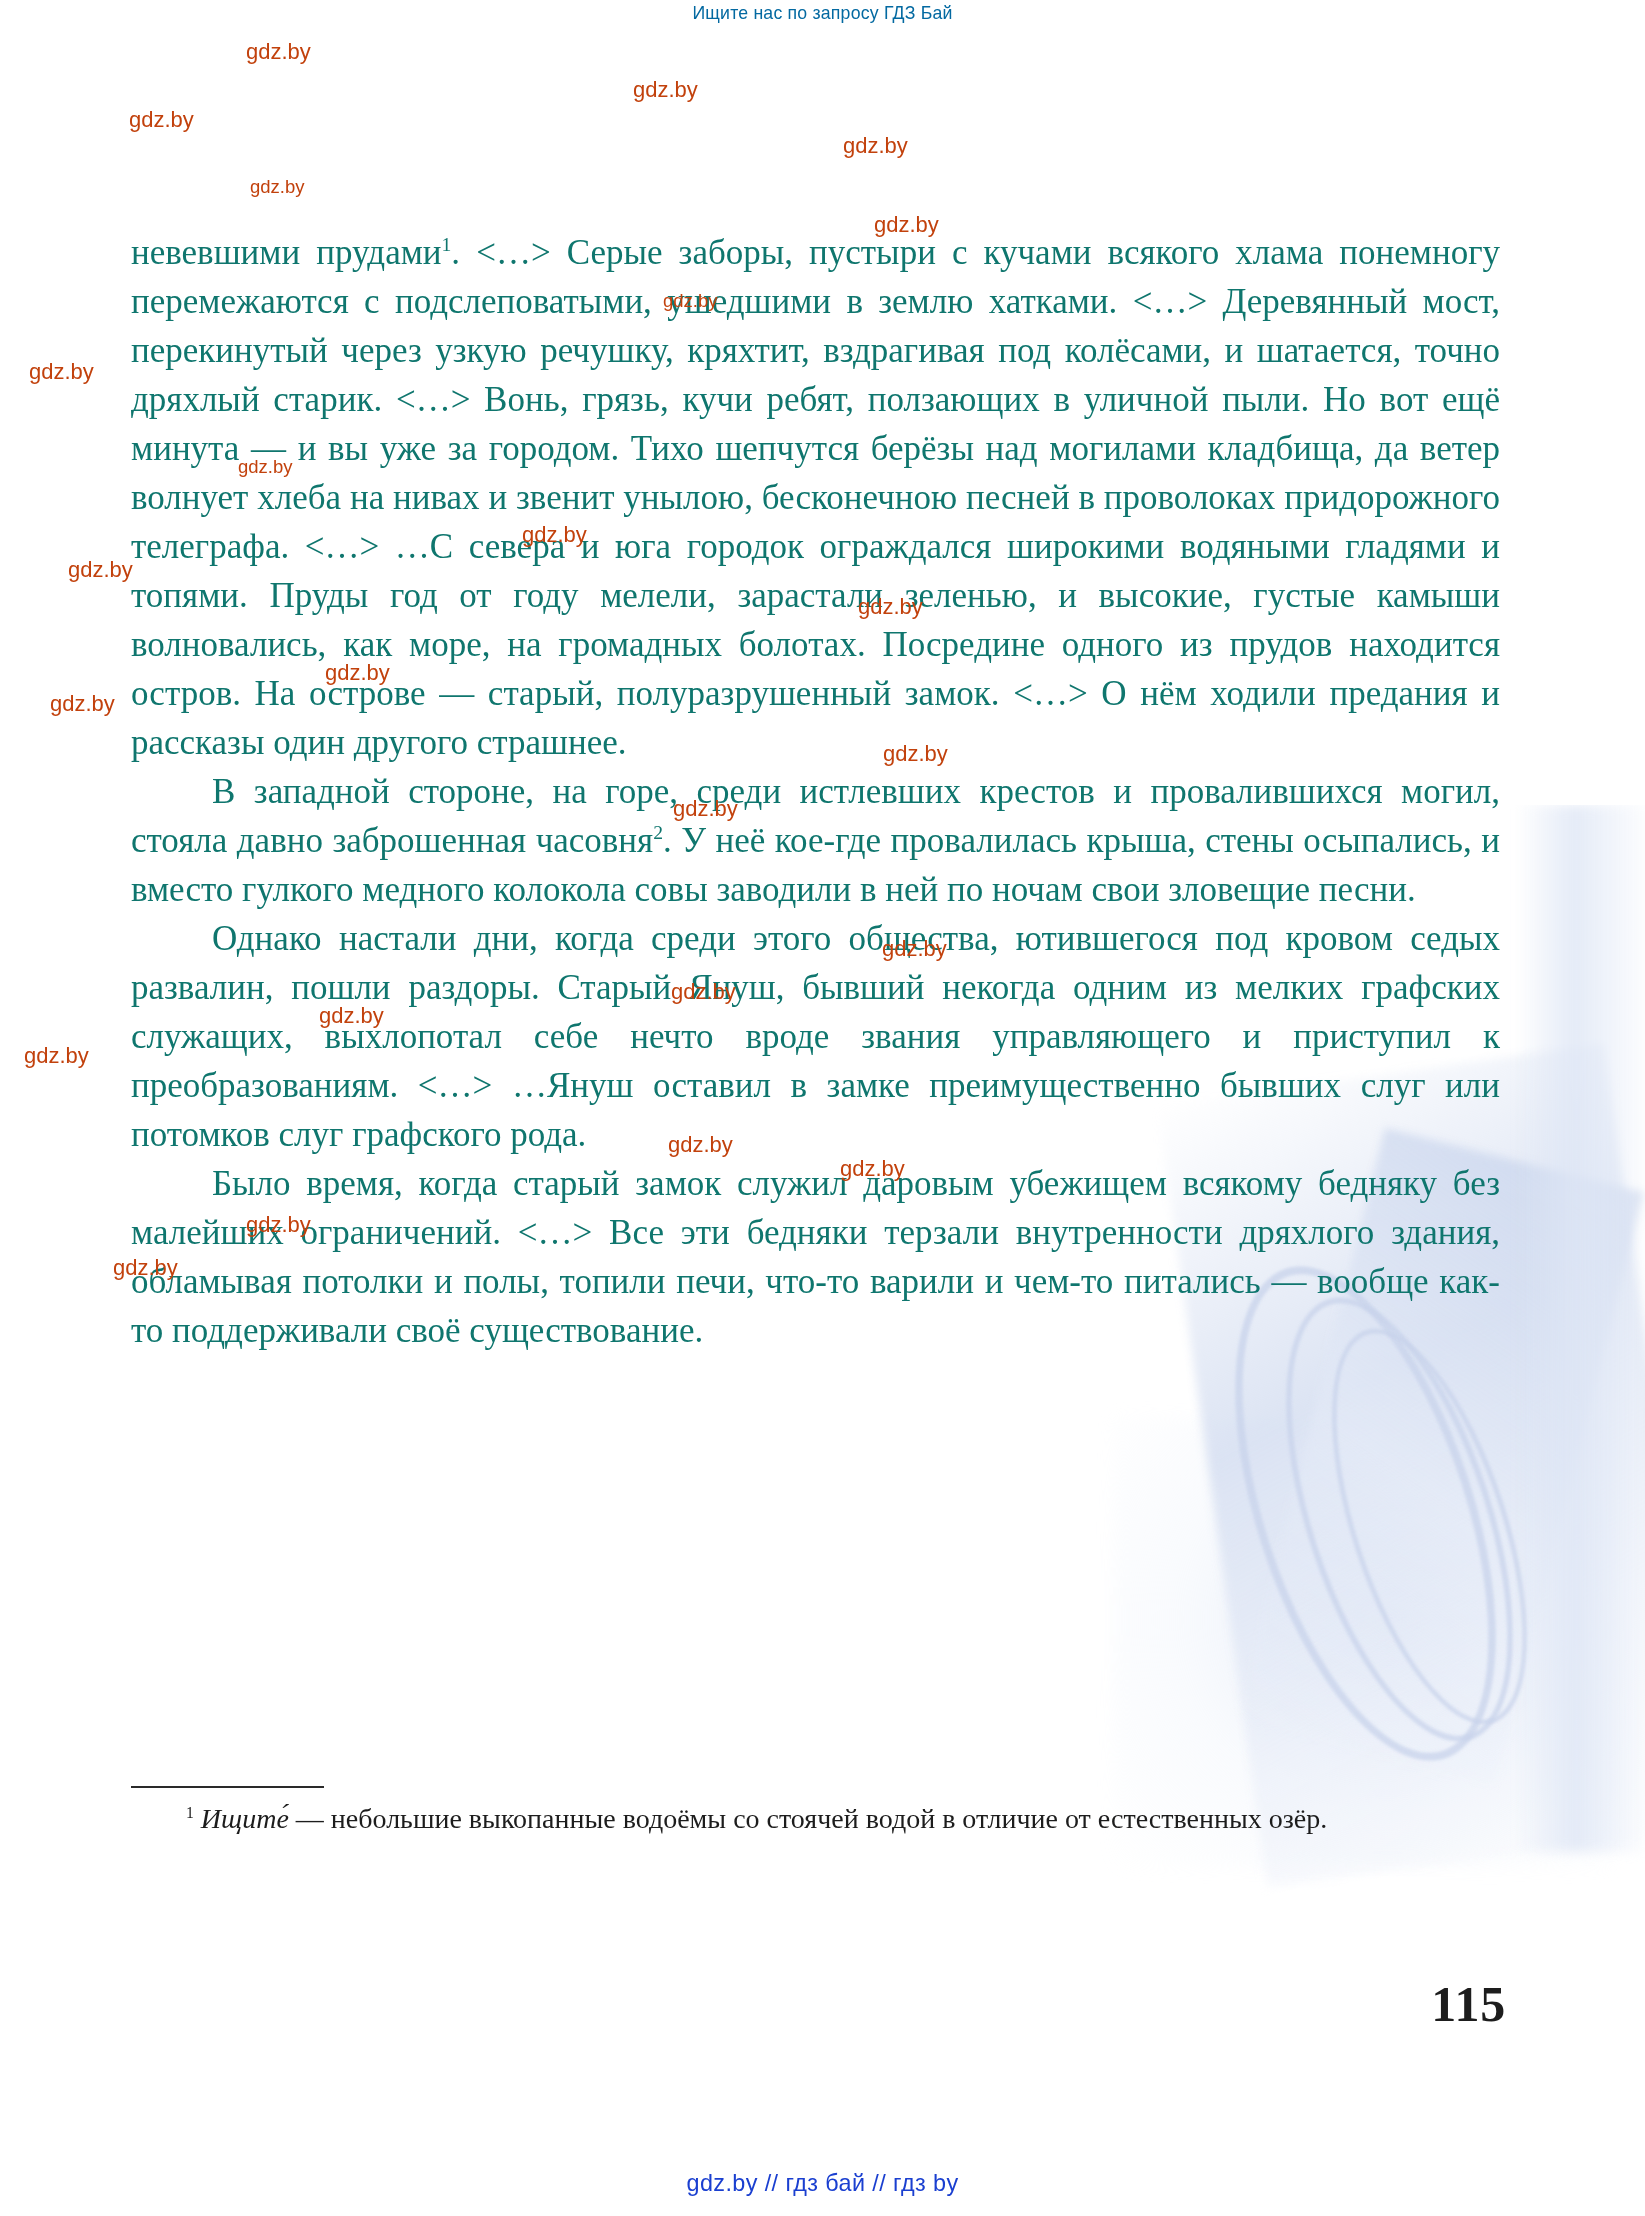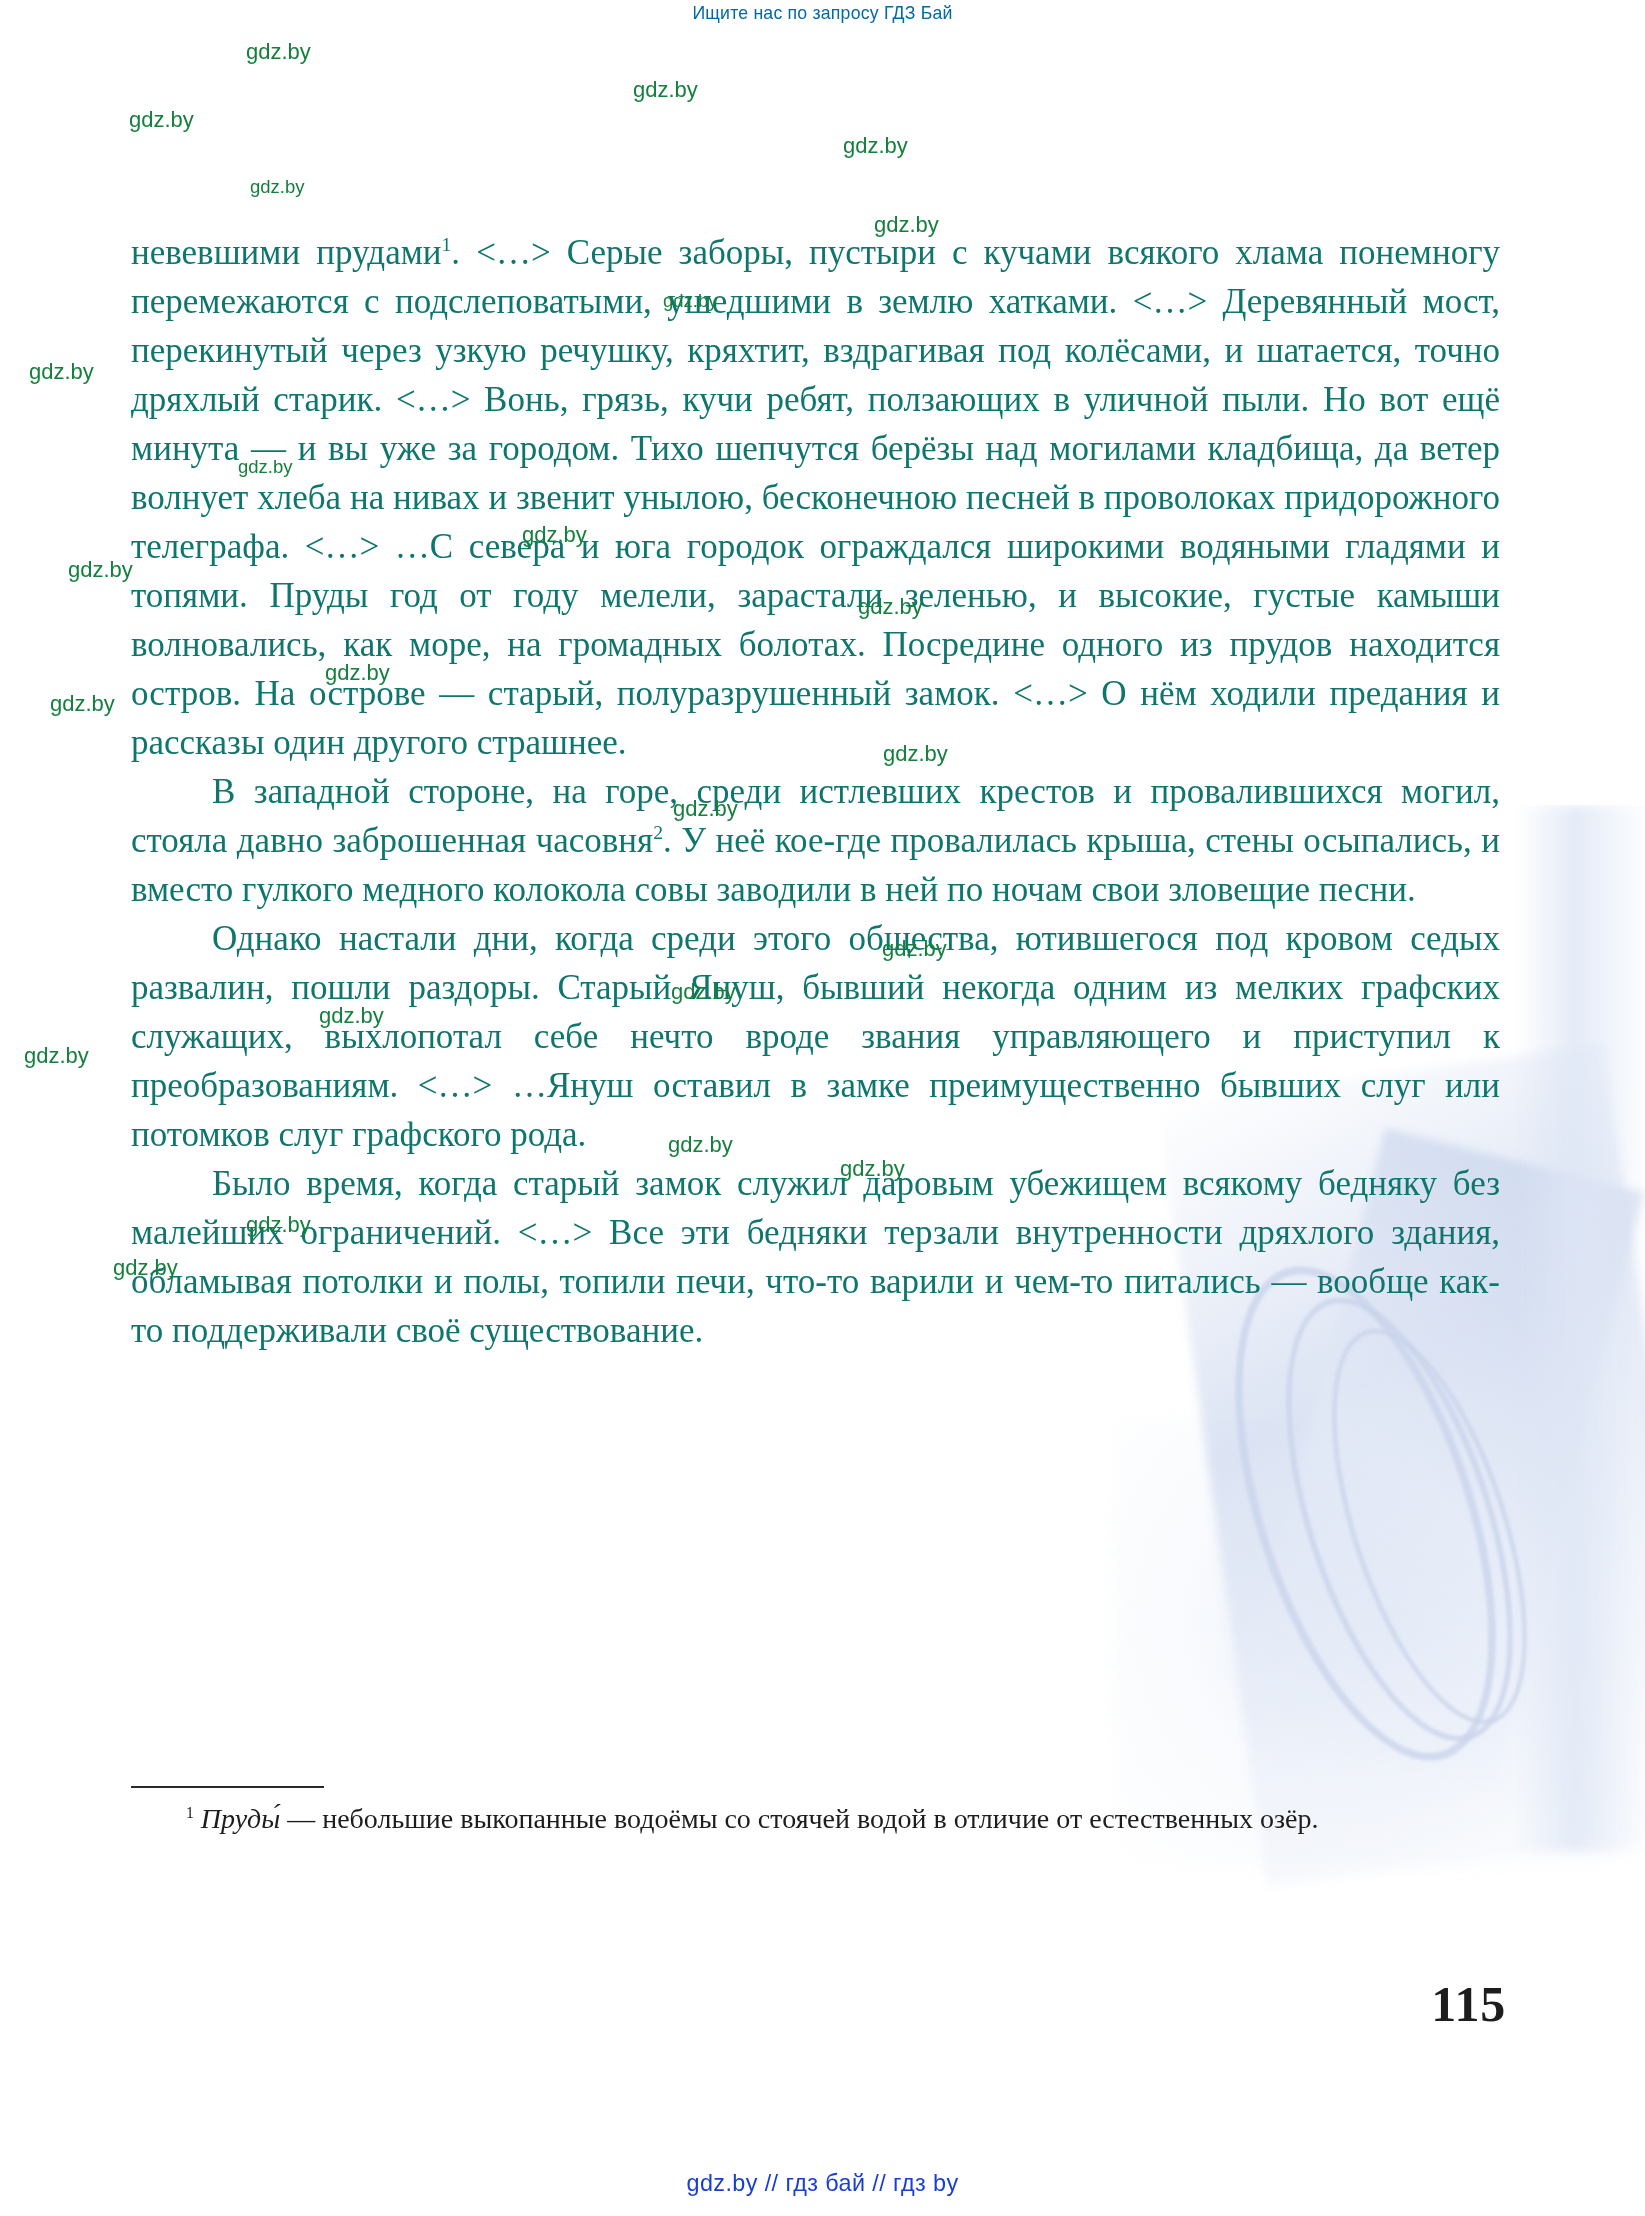--- a/index.html
+++ b/index.html
@@ -141,21 +141,21 @@
     font-family: "Liberation Sans", "DejaVu Sans", sans-serif;
     font-size: 23.4px;
     letter-spacing: 0.4px;
   }
 
   
   .wm {
     position: absolute;
     font-family: "Liberation Sans", "DejaVu Sans", sans-serif;
     font-size: 22px;
-    color: #15803d;
+    color: #c2410c;
     white-space: nowrap;
     pointer-events: none;
   }
 </style>
 </head>
 <body>
 
 <div id="page">
 
   <div id="deco-wrap">
@@ -174,21 +174,21 @@
 
   <div id="content">
     <p class="para" id="para-0">невевшими прудами<sup>1</sup>. &lt;…&gt; Серые заборы, пустыри с кучами всякого хлама понемногу перемежаются с подслеповатыми, ушедшими в землю хатками. &lt;…&gt; Деревянный мост, перекинутый через узкую речушку, кряхтит, вздрагивая под колёсами, и шатается, точно дряхлый старик. &lt;…&gt; Вонь, грязь, кучи ребят, ползающих в уличной пыли. Но вот ещё минута — и вы уже за городом. Тихо шепчутся берёзы над могилами кладбища, да ветер волнует хлеба на нивах и звенит унылою, бесконечною песней в проволоках придорожного телеграфа. &lt;…&gt; …С севера и юга городок ограждался широкими водяными гладями и топями. Пруды год от году мелели, зарастали зеленью, и высокие, густые камыши волновались, как море, на громадных болотах. Посредине одного из прудов находится остров. На острове — старый, полуразрушенный замок. &lt;…&gt; О нём ходили предания и рассказы один другого страшнее.</p>
     <p class="para indent" id="para-1">В западной стороне, на горе, среди истлевших крестов и провалившихся могил, стояла давно заброшенная часовня<sup>2</sup>. У неё кое-где провалилась крыша, стены осыпались, и вместо гулкого медного колокола совы заводили в ней по ночам свои зловещие песни.</p>
     <p class="para indent" id="para-3">Однако настали дни, когда среди этого общества, ютившегося под кровом седых развалин, пошли раздоры. Старый Януш, бывший некогда одним из мелких графских служащих, выхлопотал себе нечто вроде звания управляющего и приступил к преобразованиям. &lt;…&gt; …Януш оставил в замке преимущественно бывших слуг или потомков слуг графского рода.</p>
     <p class="para indent" id="para-2">Было время, когда старый замок служил даровым убежищем всякому бедняку без малейших ограничений. &lt;…&gt; Все эти бедняки терзали внутренности дряхлого здания, обламывая потолки и полы, топили печи, что-то варили и чем-то питались — вообще как-то поддерживали своё существование.</p>
   </div>
 
   <div id="footnotes">
     <div id="fn-rule"></div>
-    <p class="fn" id="fn-0"><sup>1</sup> <i>Пруды́</i><span> — небольшие выкопанные водоёмы со стоячей водой в отличие от естественных озёр.</span></p>
+    <p class="fn" id="fn-0"><sup>1</sup> <i>Ищите́</i><span> — небольшие выкопанные водоёмы со стоячей водой в отличие от естественных озёр.</span></p>
   </div>
 
   <div id="pageno">115</div>
 
   <div id="footer-links" style="color: rgb(26, 63, 208);">
     <span>gdz.by  //  гдз бай  //  гдз by</span>
   </div>
 
   <div id="watermark-layer">
       <div class="wm" style="left: 246px; top: 39px; font-size: 22px;">gdz.by</div>

